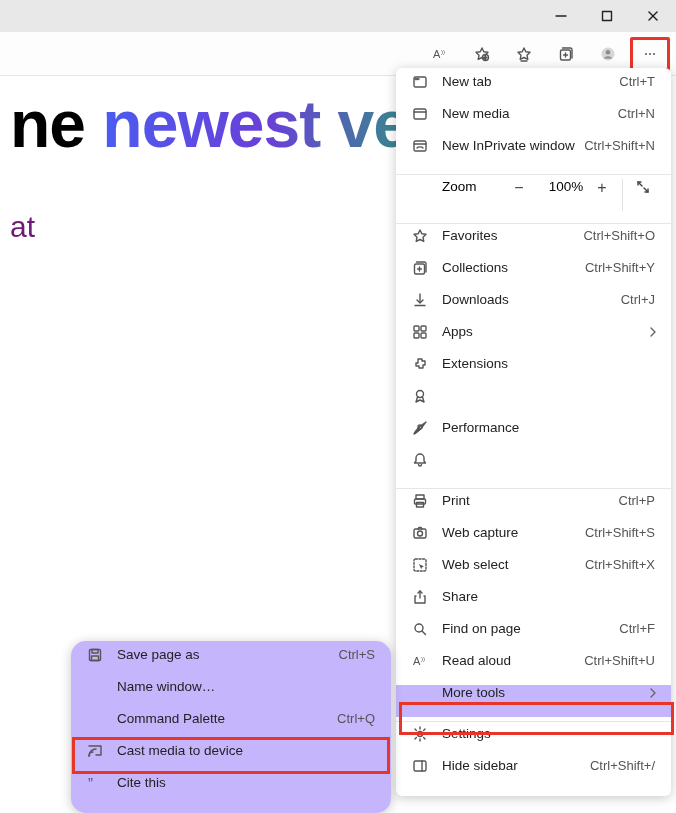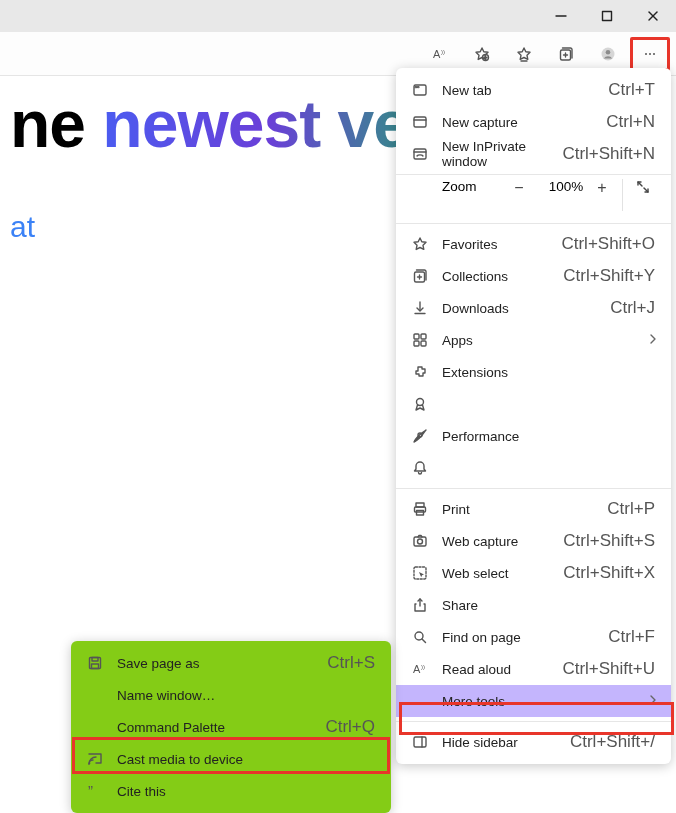--- a/index.html
+++ b/index.html
@@ -5,35 +5,35 @@
 * { box-sizing: border-box; margin: 0; padding: 0; font-family: "Segoe UI", Arial, sans-serif; }
 body { width: 676px; height: 813px; background: #fff; overflow: hidden; position: relative; }
 .titlebar { height: 32px; width: 100%; background: #e8e8e8; display: flex; justify-content: flex-end; align-items: center; }
 .win-btn { width: 46px; height: 32px; display: flex; align-items: center; justify-content: center; color: #222; }
 .toolbar { height: 44px; width: 100%; background: #fdfdfd; border-bottom: 1px solid #e5e5e5; display: flex; justify-content: flex-end; align-items: center; padding-right: 6px; gap: 2px; }
 .tool-btn { width: 40px; height: 34px; display: flex; align-items: center; justify-content: center; border-radius: 4px; color: #555; }
 .highlight { border: 3px solid #e8352a; border-radius: 2px; }
 .page-content { position: absolute; top: 76px; left: 0; padding: 10px; }
 .big-text { font-size: 66px; font-weight: 600; white-space: nowrap; letter-spacing: -1px; }
 .gradient { background: linear-gradient(90deg, #4b5cf0 0%, #6a3fd8 50%, #2c9a7a 100%); -webkit-background-clip: text; -webkit-text-fill-color: transparent; background-clip: text; }
-.sub-text { font-size: 30px; color: #3b82f6; margin-top: 48px; }
+.sub-text { font-size: 30px; color: #701a75; margin-top: 48px; }
 .menu { position: absolute; top: 68px; right: 5px; width: 275px; background: #fff; border-radius: 6px; box-shadow: 0 2px 12px rgba(0,0,0,0.22); padding: 6px 0; }
-.menu-item { display: flex; align-items: center; height: 32px; padding: 0 16px; font-size: 13.5px; color: #222; position: relative; }
+.menu-item { display: flex; align-items: flex-start; height: 32px; padding: 0 16px; font-size: 13.5px; color: #222; position: relative; }
 .menu-item .lbl { flex: 1; margin-left: 14px; }
-.menu-item .sc { color: #555; font-size: 17px; }
+.menu-item .sc { color: #555; font-size: 13px; }
 .menu-item .ico { width: 16px; display: flex; justify-content: center; color: #555; }
 .menu-item.selected { background: #c4b5fd; }
 .menu-item .chev { position: absolute; right: 10px; color: #666; }
 .menu-sep { height: 1px; background: #e6e6e6; margin: 4px 0; }
 .zoom-row { display: flex; align-items: flex-start; height: 40px; padding: 0 14px 0 46px; font-size: 13.5px; }
 .zoom-row .lbl { flex: 1; }
 .zoom-btn { width: 28px; text-align: center; color: #444; font-size:16px; }
 .zoom-val { width: 44px; text-align: center; margin-left: 11px; }
 .zoom-sep { width: 1px; height: 32px; background: #e2e2e2; margin: 0 6px; }
-.submenu { position: absolute; top: 641px; left: 71px; width: 320px; background: #84cc16; border-radius: 6px; box-shadow: 0 2px 12px rgba(0,0,0,0.22); padding: 6px 0; }
+.submenu { position: absolute; top: 641px; left: 71px; width: 320px; background: #c4b5fd; border-radius: 15px; box-shadow: 0 2px 12px rgba(0,0,0,0.22); padding: 6px 0; }
 .red-box { position: absolute; border: 3px solid #e8352a; pointer-events:none; }
 svg { width: 16px; height: 16px; stroke: currentColor; fill: none; stroke-width: 1.4; stroke-linecap: round; stroke-linejoin: round; }
 </style>
 </head>
 <body>
 
 <div class="titlebar">
   <div class="win-btn">
       <svg viewBox="0 0 16 16">
         <line x1="3" y1="8" x2="13" y2="8"></line>
@@ -117,21 +117,21 @@
       <span class="lbl">New tab</span>
       <span class="sc">Ctrl+T</span>
     </div>
     <div class="menu-item">
       <span class="ico">
         <svg viewBox="0 0 16 16">
           <rect x="2" y="3" width="12" height="10" rx="1.5"></rect>
           <line x1="2" y1="6" x2="14" y2="6"></line>
         </svg>
       </span>
-      <span class="lbl">New capture</span>
+      <span class="lbl">New media</span>
       <span class="sc">Ctrl+N</span>
     </div>
     <div class="menu-item">
       <span class="ico">
         <svg viewBox="0 0 16 16">
           <rect x="2" y="3" width="12" height="10" rx="1.5"></rect>
           <line x1="2" y1="6" x2="14" y2="6"></line>
           <path d="M5 10c1-1.5 5-1.5 6 0"></path>
         </svg>
       </span>
@@ -299,20 +299,29 @@
       <span class="ico"></span>
       <span class="lbl">More tools</span>
       <span class="chev"><svg viewBox="0 0 16 16">
           <path d="M6 4l4 4-4 4"></path>
         </svg></span>
     </div>
     <div class="menu-sep"></div>
     <div class="menu-item">
       <span class="ico">
         <svg viewBox="0 0 16 16">
+          <circle cx="8" cy="8" r="2.5"></circle>
+          <path d="M8 1v2M8 13v2M1 8h2M13 8h2M3 3l1.4 1.4M11.6 11.6L13 13M13 3l-1.4 1.4M4.4 11.6L3 13"></path>
+        </svg>
+      </span>
+      <span class="lbl">Settings</span>
+    </div>
+    <div class="menu-item">
+      <span class="ico">
+        <svg viewBox="0 0 16 16">
           <rect x="2" y="3" width="12" height="10" rx="1.5"></rect>
           <line x1="10" y1="3" x2="10" y2="13"></line>
         </svg>
       </span>
       <span class="lbl">Hide sidebar</span>
       <span class="sc">Ctrl+Shift+/</span>
     </div>
   </div>
 <div class="submenu" id="submenu">
     <div class="menu-item">

